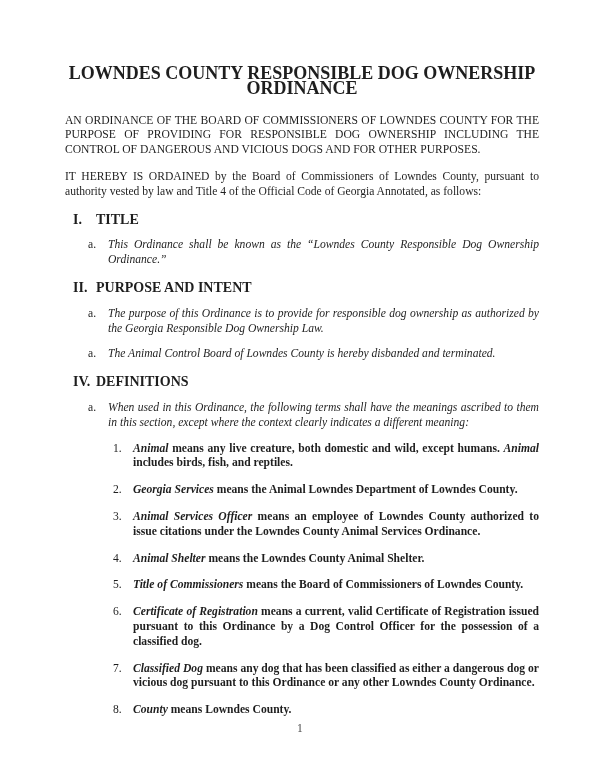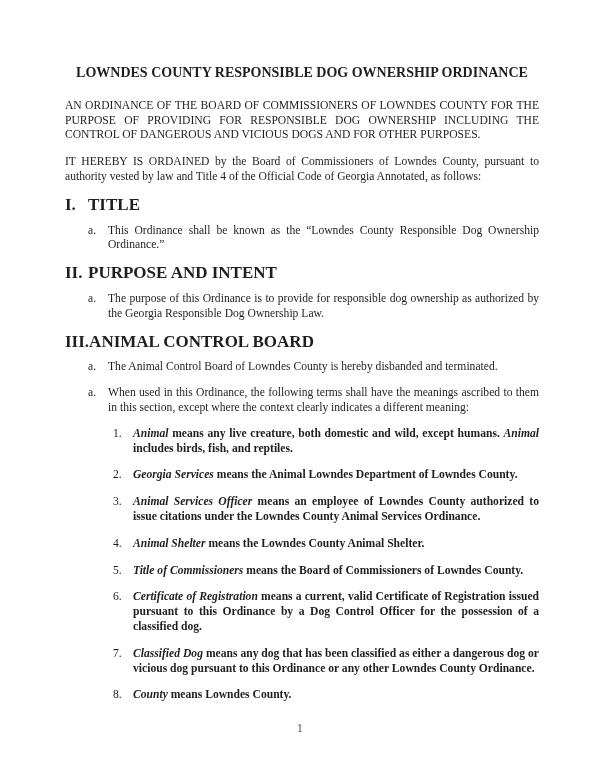--- a/index.html
+++ b/index.html
@@ -18,47 +18,48 @@
     line-height: 14.8px;
     box-sizing: border-box;
     overflow: hidden;
   }
   .content {
     padding: 66px 61px 0 65px;
   }
   .doc-title {
     text-align: center;
     font-weight: bold;
-    font-size: 14px;
+    font-size: 18px;
     margin: 0 0 18px 0;
   }
   .para {
     text-align: justify;
     margin: 0 0 12px 0;
   }
   .section-heading {
     font-weight: bold;
-    font-size: 17px;
-    margin: 13px 0 11px 0;
+    font-size: 14px;
+    margin: 13px 0 11px 8px;
     white-space: nowrap;
   }
   .sec-num {
     display: inline-block;
     min-width: 23px;
   }
   .sub-item {
     display: flex;
     margin: 0 0 11px 23px;
   }
   .item-label {
     flex: 0 0 20px;
   }
   .item-text {
     flex: 1;
     text-align: justify;
+    font-style: italic;
   }
   .definition {
     display: flex;
     margin: 0 0 12px 48px;
   }
   .def-label {
     flex: 0 0 20px;
   }
   .def-text {
     flex: 1;
@@ -97,28 +98,28 @@
     </div>
 
     <div class="section-heading">
       <span class="sec-num">II.</span><span>PURPOSE AND INTENT</span>
     </div>
     <div class="sub-item">
       <span class="item-label">a.</span>
       <div class="item-text">The purpose of this Ordinance is to provide for responsible dog ownership as authorized by the Georgia Responsible Dog Ownership Law.</div>
     </div>
 
-    <div class="section-heading">
-      <span class="sec-num">III.</span><span>ANIMAL CONTROL BOARD</span>
-    </div>
     <div class="sub-item">
       <span class="item-label">a.</span>
       <div class="item-text">The Animal Control Board of Lowndes County is hereby disbanded and terminated.</div>
     </div>
 
+    <div class="section-heading">
+      <span class="sec-num">IV.</span><span>DEFINITIONS</span>
+    </div>
     <div class="sub-item">
       <span class="item-label">a.</span>
       <div class="item-text">When used in this Ordinance, the following terms shall have the meanings ascribed to them in this section, except where the context clearly indicates a different meaning:</div>
     </div>
 
     <div class="definition">
       <span class="def-label">1.</span>
       <div class="def-text"><span class="it">Animal</span><span> means any live creature, both domestic and wild, except humans. </span><span class="it">Animal</span><span> includes birds, fish, and reptiles.</span></div>
     </div>
     <div class="definition">

